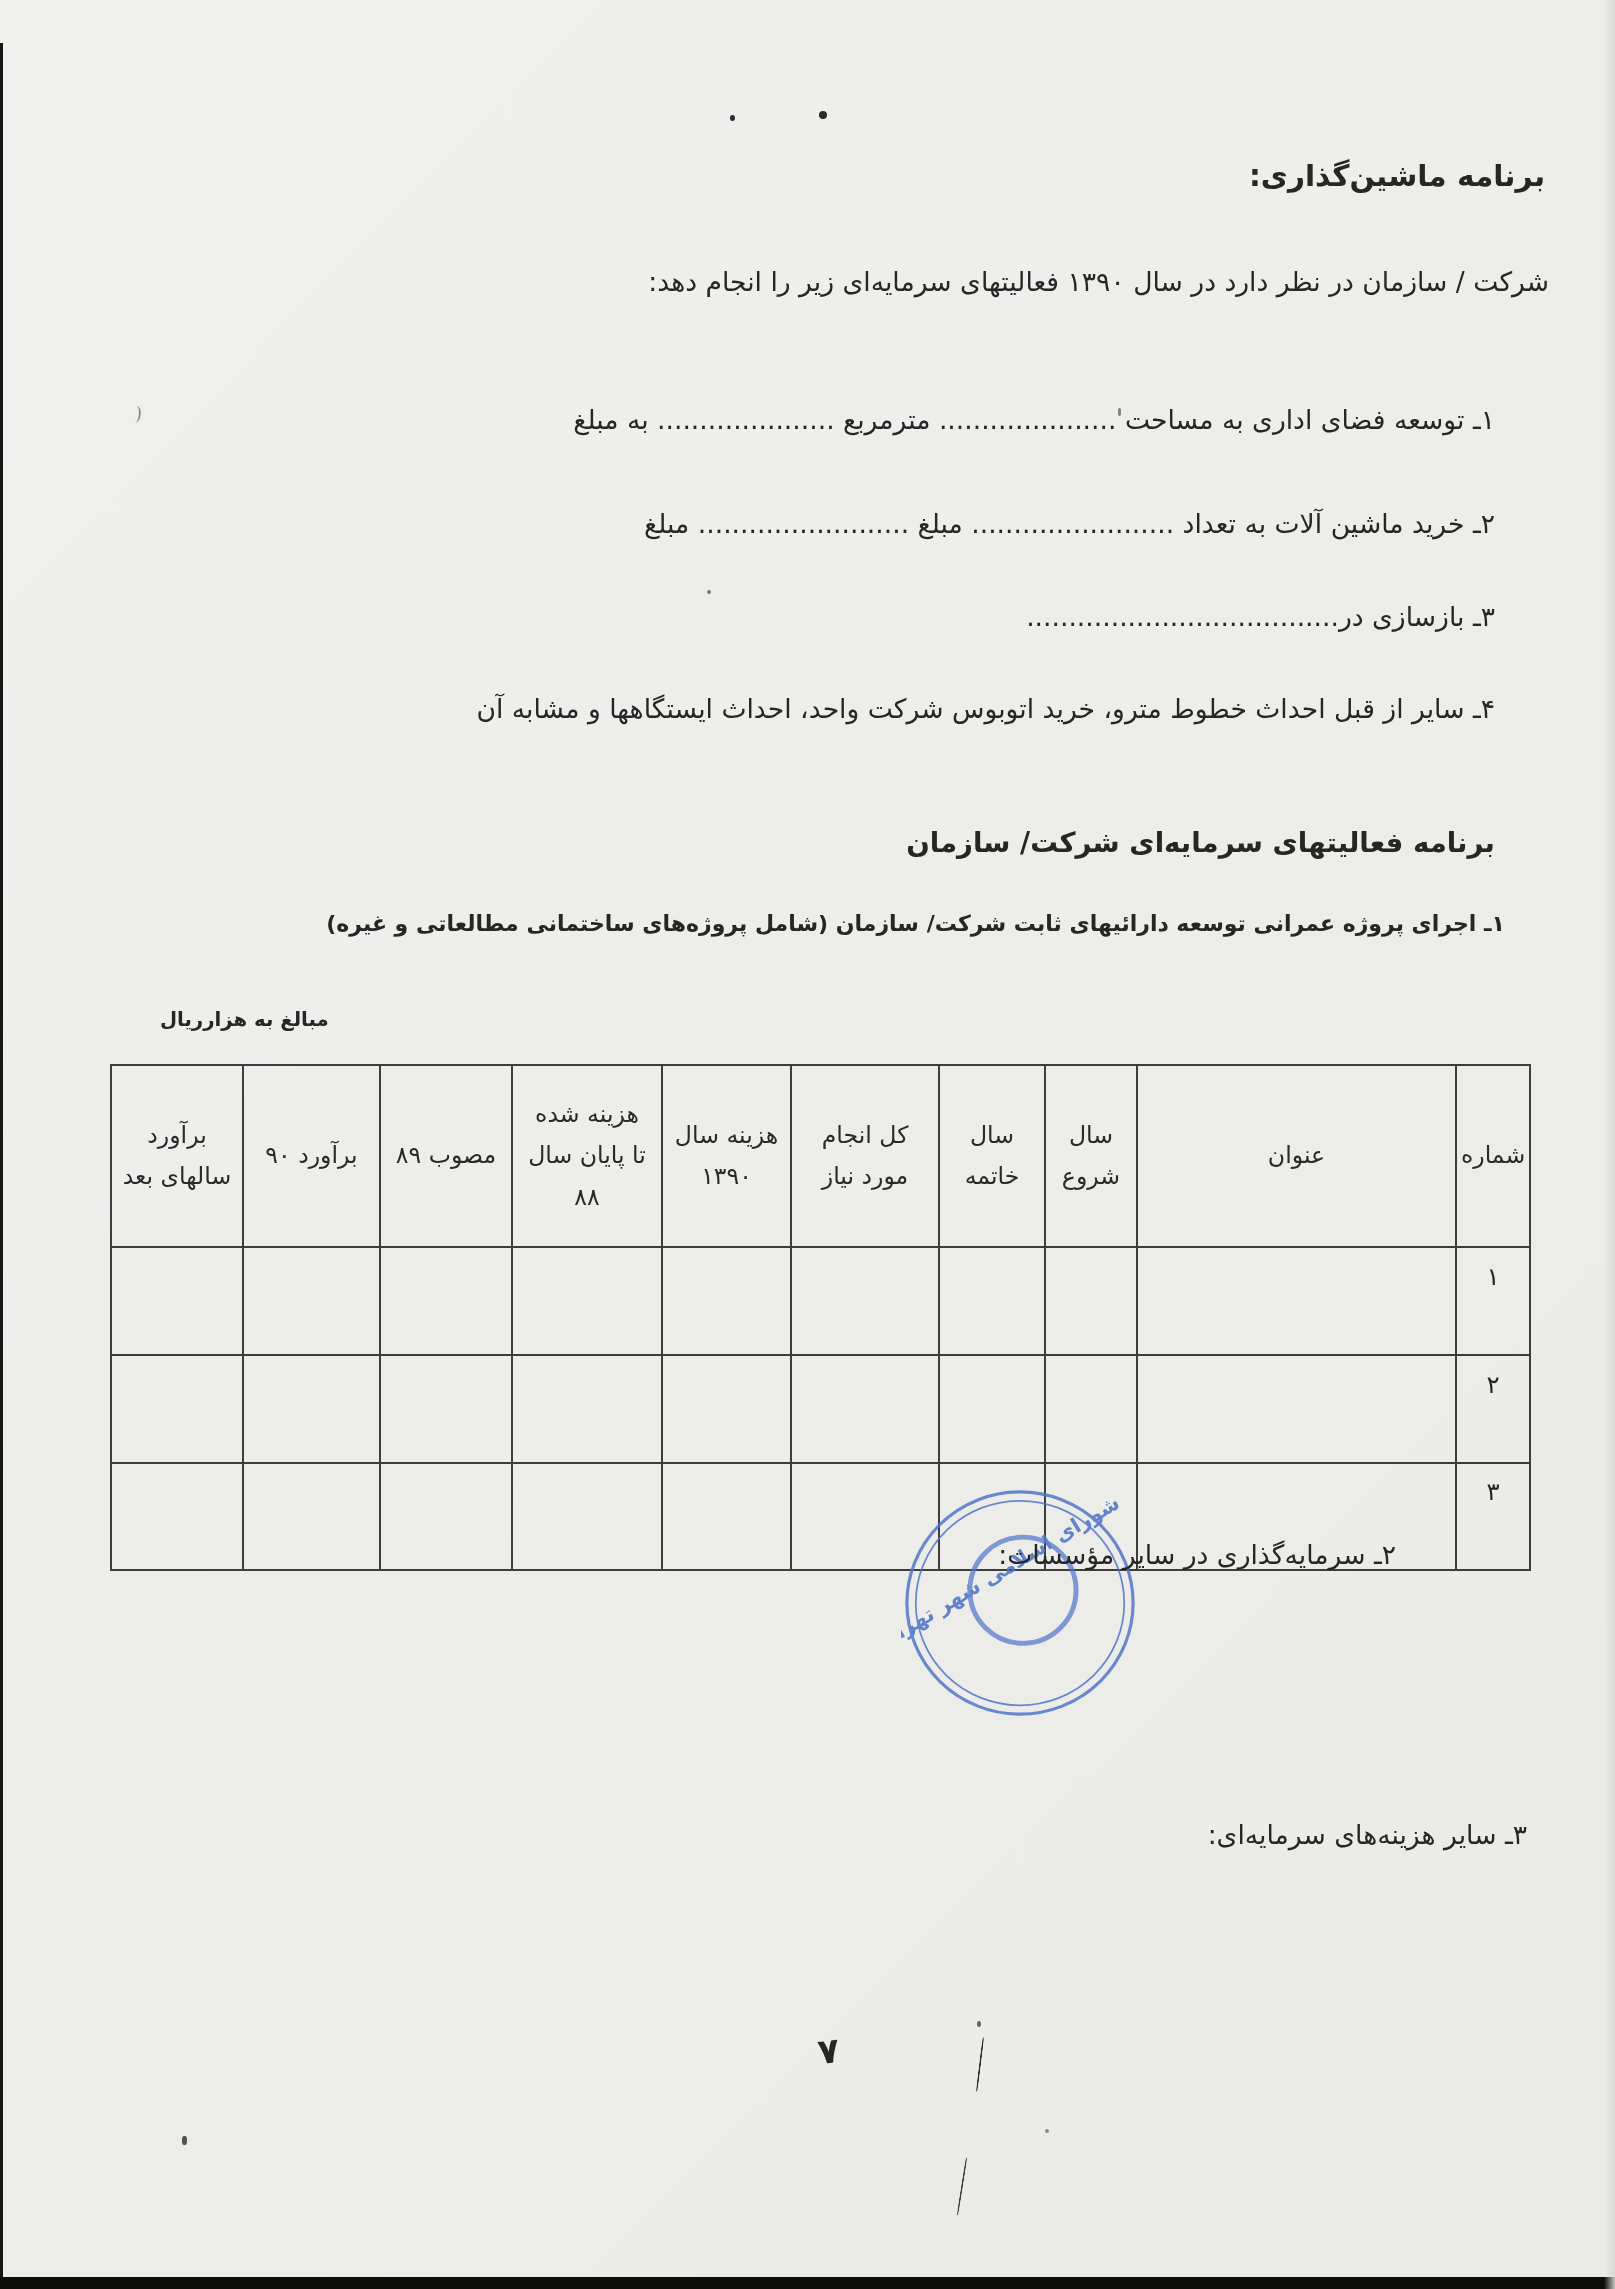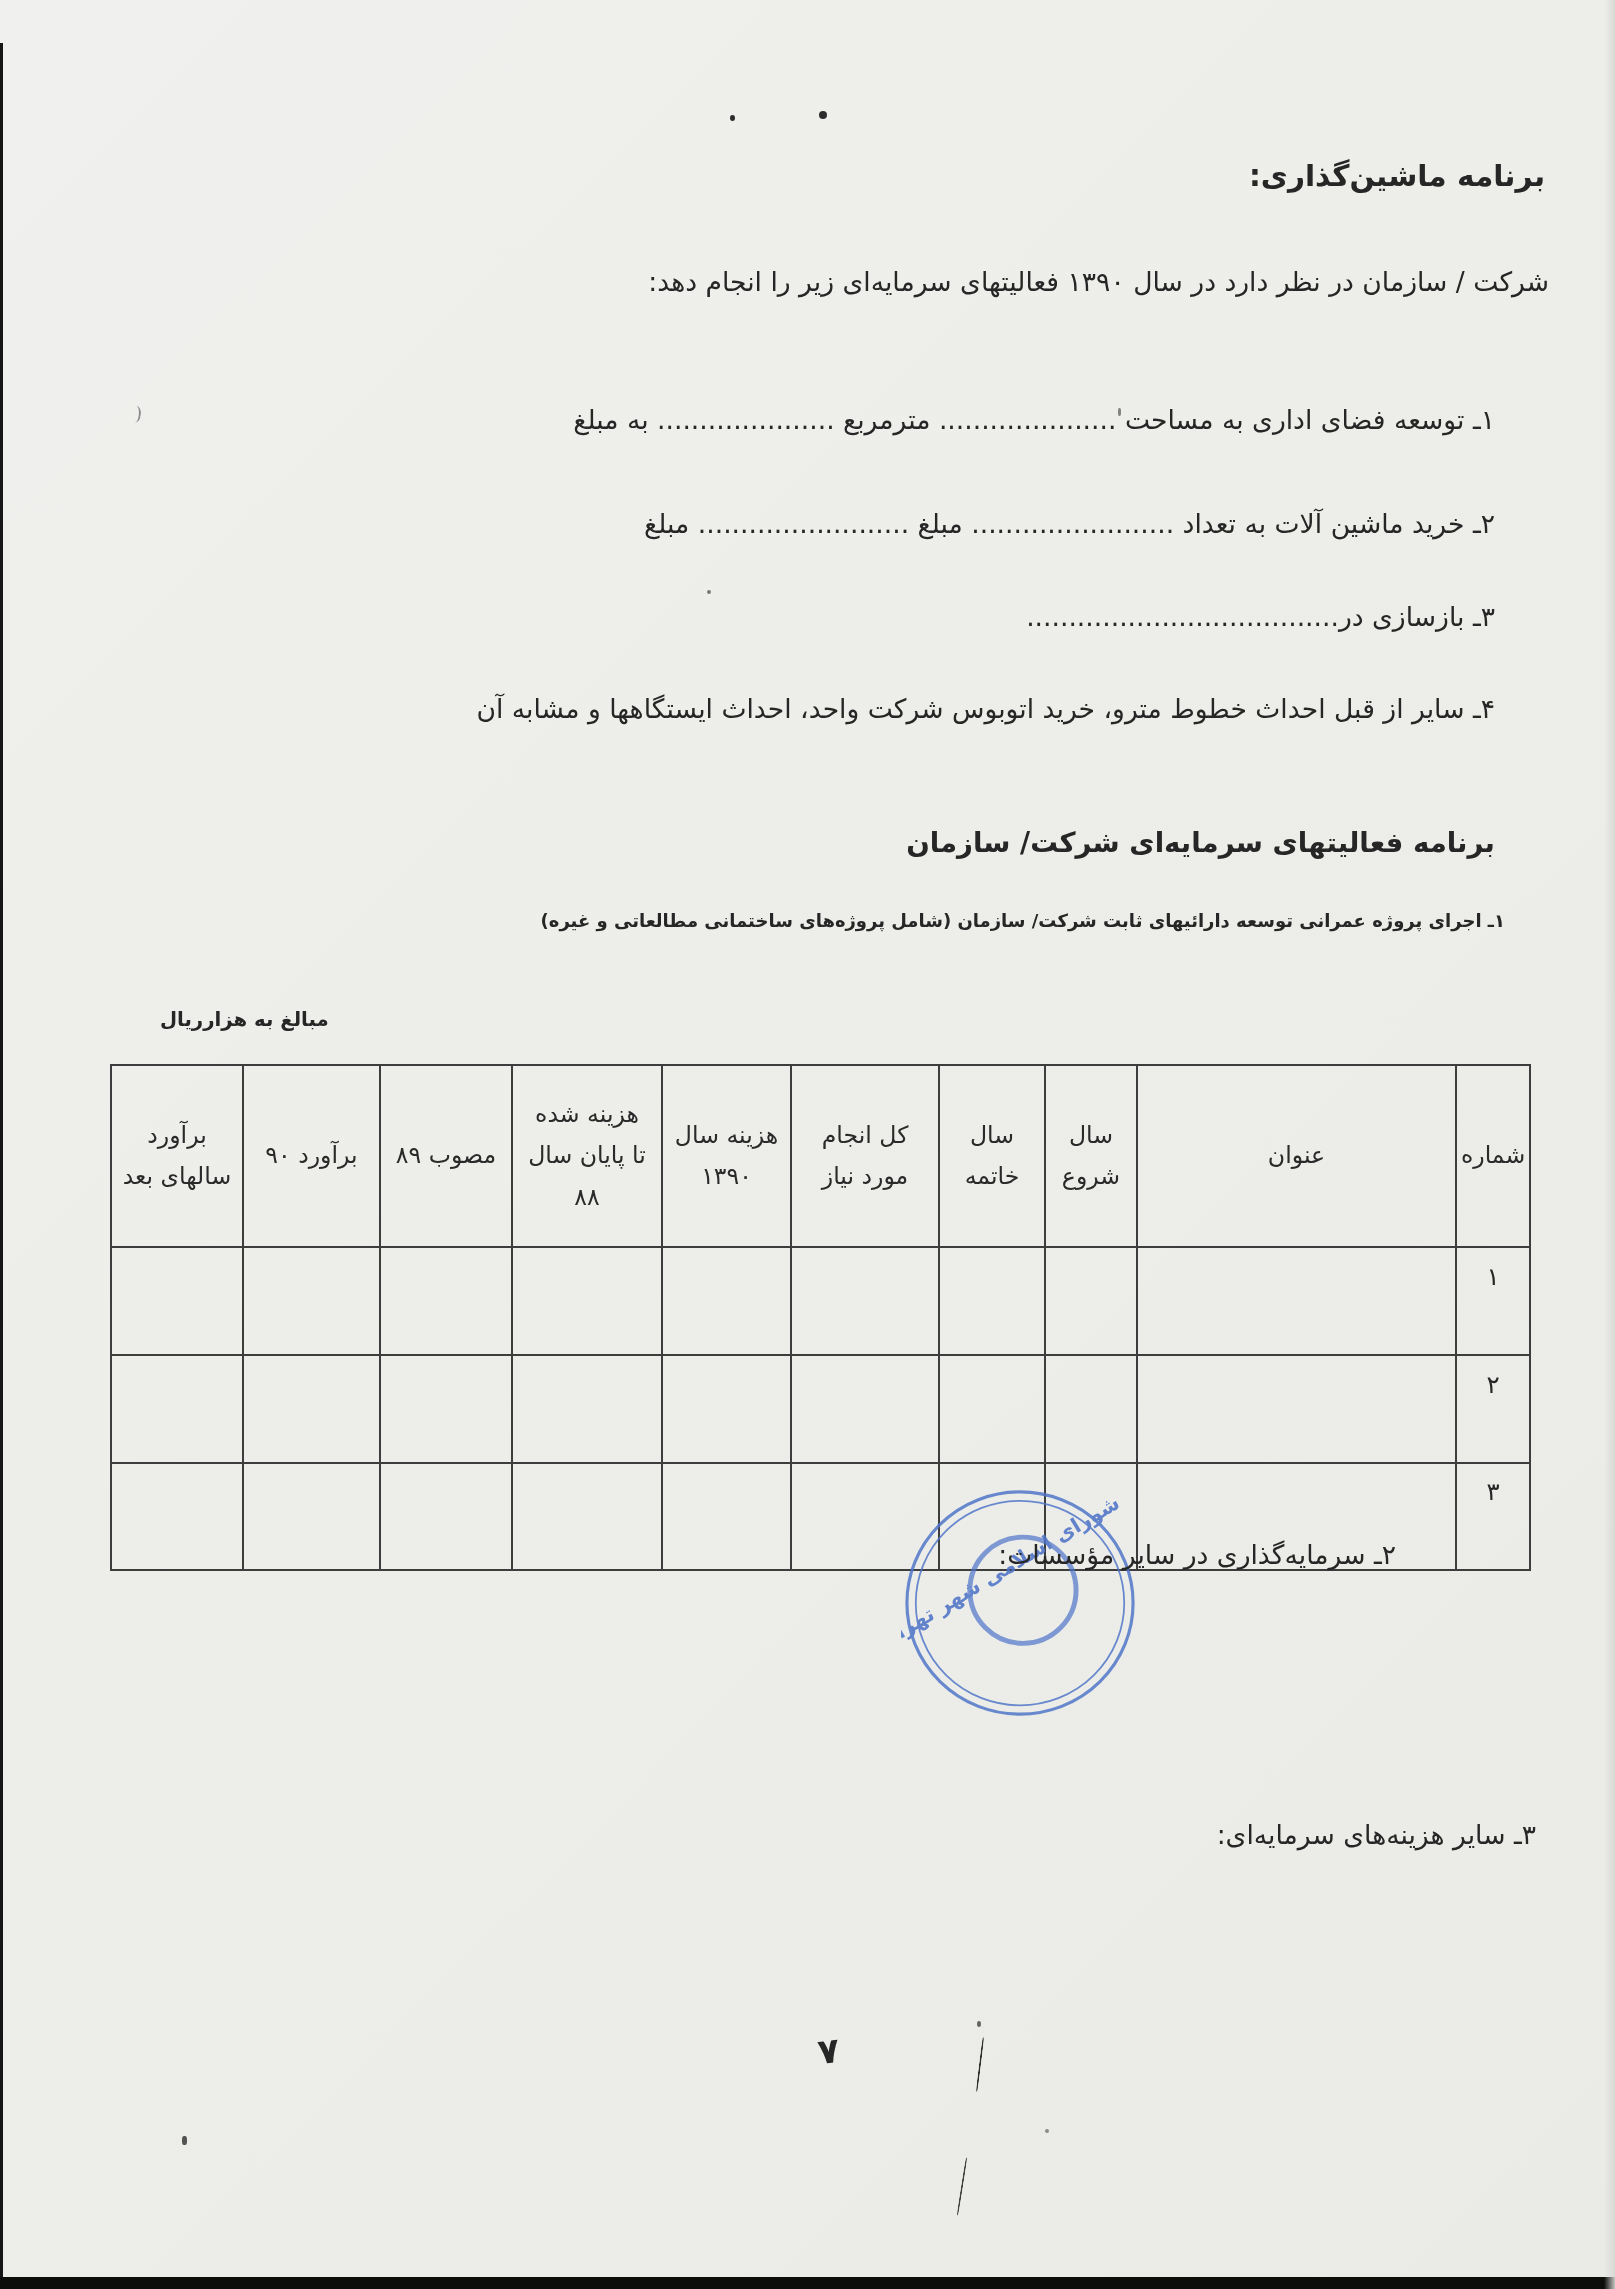--- a/index.html
+++ b/index.html
@@ -22,21 +22,21 @@
   .right-shade{position:absolute;right:0;top:0;width:11.8px;height:100%;
     background:linear-gradient(to left,#d7d8d4,rgba(215,216,212,0));}
   .speck{position:absolute;background:#2c2c2c;border-radius:50%;}
   .stroke-mark{position:absolute;width:0;border-left:2.5px solid #2e2e2e;border-radius:40%;}
   .paren-mark{position:absolute;width:8.9px;height:16.7px;border-left:2px solid #8a8a8a;
     border-radius:50% 0 0 50% / 50% 0 0 50%;transform:rotate(185deg);}
   
   .tb{position:absolute;direction:rtl;text-align:right;line-height:1.5;white-space:nowrap;}
   .title{font-size:29.6px;font-weight:bold;letter-spacing:0.5px;}
   .body-line{font-size:26.6px;}
-  .bold-line{font-size:18px;font-weight:bold;}
+  .bold-line{font-size:22px;font-weight:bold;}
   .note{font-size:19.7px;font-weight:bold;}
   .pagenum{font-size:35px;font-weight:bold;transform:rotate(-7deg);}
   
   .tbl-wrap{position:absolute;left:110px;top:1064px;}
   table{border-collapse:collapse;table-layout:fixed;direction:rtl;background:transparent;}
   th,td{border:2px solid #3d3d3d;padding:2px 3.9px;}
   th{font-size:23.6px;font-weight:normal;text-align:center;vertical-align:middle;
      white-space:pre-line;line-height:1.75;height:176px;color:#2a2a2a;}
   td{height:90px;vertical-align:top;}
   td.num{font-size:24.6px;text-align:center;padding-top:13.8px;}
@@ -160,18 +160,18 @@
         <ellipse cx="121" cy="118" rx="115" ry="113" stroke-width="3.2"></ellipse>
         <ellipse cx="121" cy="118" rx="106" ry="104" stroke-width="1.8"></ellipse>
         <circle cx="124" cy="105" r="54" stroke-width="5" opacity="0.85"></circle>
       </g>
       <text x="104" y="92" text-anchor="middle" transform="rotate(-31 104 92)" font-family="DejaVu Sans, sans-serif" font-size="21" font-weight="bold" fill="#4f74c8" direction="rtl" style="direction:rtl;">شورای اسلامی شهر تهران</text>
     </svg>
   </div>
 
   <div class="tb body-line" style="top:1535px;right:220px;">۲ـ سرمایه‌گذاری در سایر مؤسسات:</div>
 
-  <div class="tb body-line" style="top:1815px;right:80px;">۳ـ سایر هزینه‌های سرمایه‌ای:</div>
+  <div class="tb body-line" style="top:1815px;right:89px;">۳ـ سایر هزینه‌های سرمایه‌ای:</div>
 
   <div class="tb pagenum" style="top:2025px;left:818px;direction:rtl;">۷</div>
 
 </div>
 
 
 </body></html>

